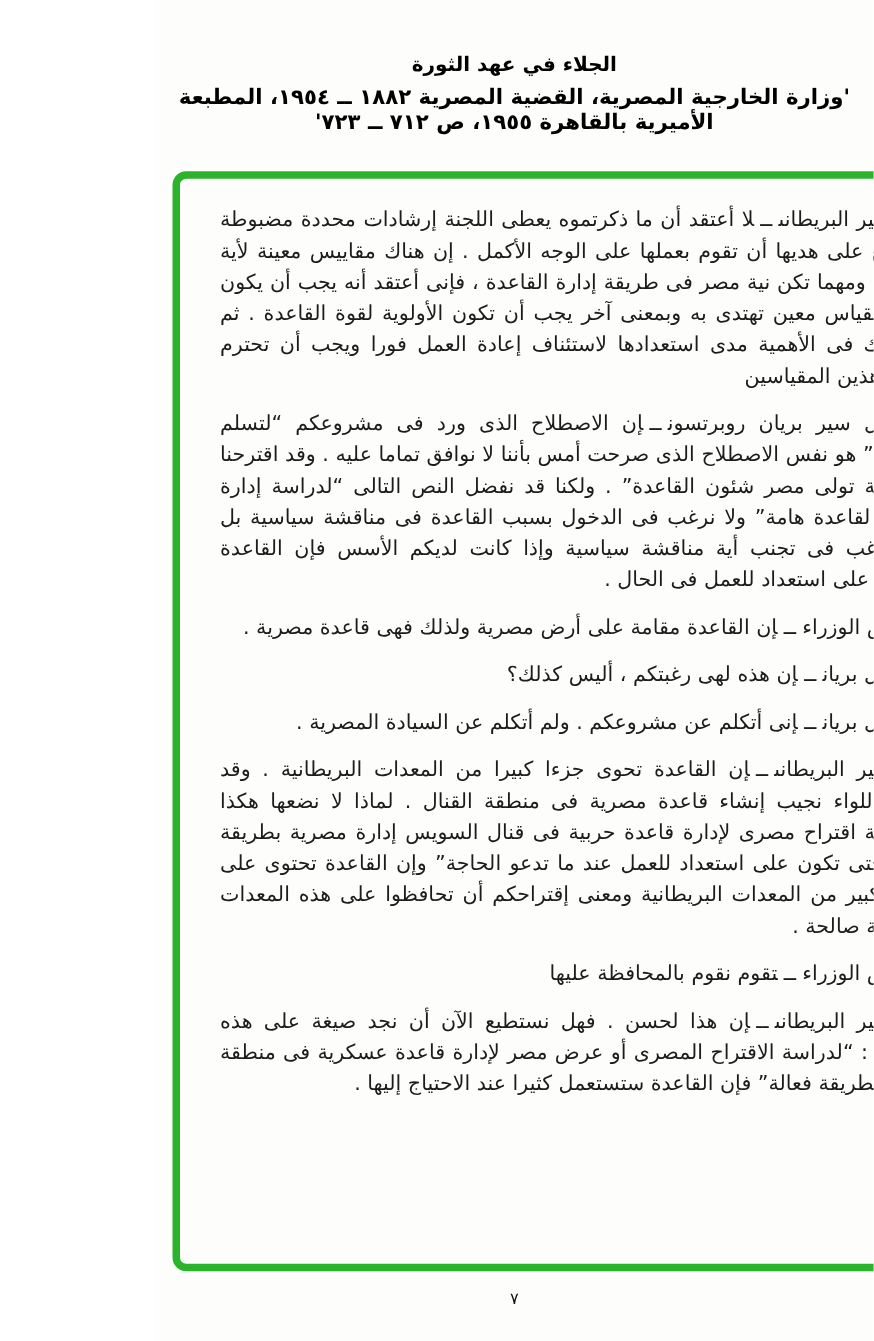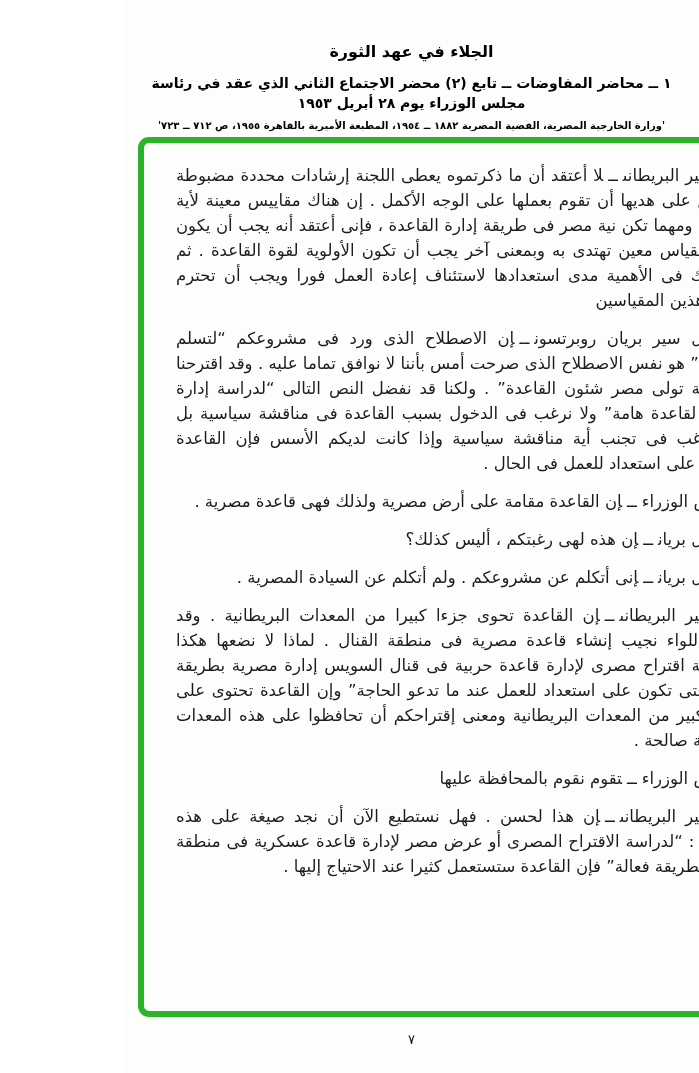--- a/index.html
+++ b/index.html
@@ -30,21 +30,21 @@
     padding: 0 16px;
     text-align: center;
     font-size: 14px;
     font-weight: bold;
     color: #000;
     line-height: 20px;
   }
   .source-citation {
     margin-top: 7px;
     text-align: center;
-    font-size: 10px;
+    font-size: 17px;
     font-weight: bold;
     color: #000;
   }
   .transcript-box {
     position: absolute;
     top: 137px;
     left: 14px;
     width: 633px;
     height: 880px;
     box-sizing: border-box;
@@ -76,21 +76,20 @@
     color: #111;
   }
 </style>
 </head>
 <body>
 
 <div class="page">
 
   <h1 class="book-title">الجلاء في عهد الثورة</h1>
 
-  <div class="section-heading">١ ــ محاضر المفاوضات ــ تابع (٢) محضر الاجتماع الثاني الذي عقد في رئاسة مجلس الوزراء يوم ٢٨ أبريل ١٩٥٣</div>
 
   <div class="source-citation">'وزارة الخارجية المصرية، القضية المصرية ١٨٨٢ ــ ١٩٥٤، المطبعة الأميرية بالقاهرة ١٩٥٥، ص ٧١٢ ــ ٧٢٣'</div>
 
   <div class="transcript-box">
 
     <p class="para"><span class="speaker">السفير البريطانى</span><span class="dash">ــ</span><span class="speech">لا أعتقد أن ما ذكرتموه يعطى اللجنة إرشادات محددة مضبوطة تستطيع على هديها أن تقوم بعملها على الوجه الأكمل . إن هناك مقاييس معينة لأية قاعدة . ومهما تكن نية مصر فى طريقة إدارة القاعدة ، فإنى أعتقد أنه يجب أن يكون للجنة مقياس معين تهتدى به وبمعنى آخر يجب أن تكون الأولوية لقوة القاعدة . ثم يتلو ذلك فى الأهمية مدى استعدادها لاستئناف إعادة العمل فورا ويجب أن تحترم اللجنة هذين المقياسين</span></p>
 
 
     <p class="para"><span class="speaker">جنرال سير بريان روبرتسون</span><span class="dash">ــ</span><span class="speech">إن الاصطلاح الذى ورد فى مشروعكم “لتسلم القاعدة” هو نفس الاصطلاح الذى صرحت أمس بأننا لا نوافق تماما عليه . وقد اقترحنا “لدراسة تولى مصر شئون القاعدة” . ولكنا قد نفضل النص التالى “لدراسة إدارة مصرية لقاعدة هامة” ولا نرغب فى الدخول بسبب القاعدة فى مناقشة سياسية بل إننا لنرغب فى تجنب أية مناقشة سياسية وإذا كانت لديكم الأسس فإن القاعدة ستكون على استعداد للعمل فى الحال .</span></p>
 

